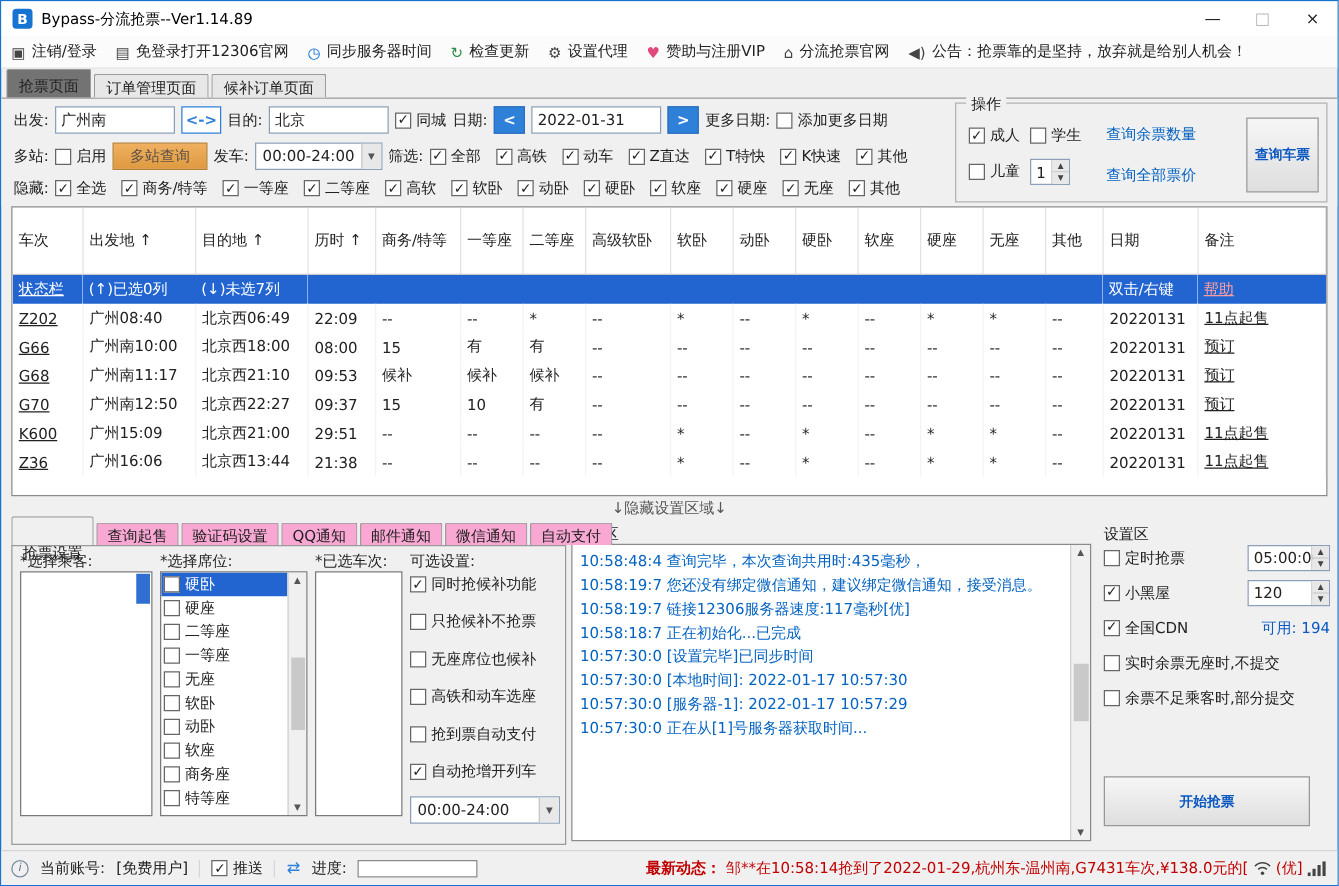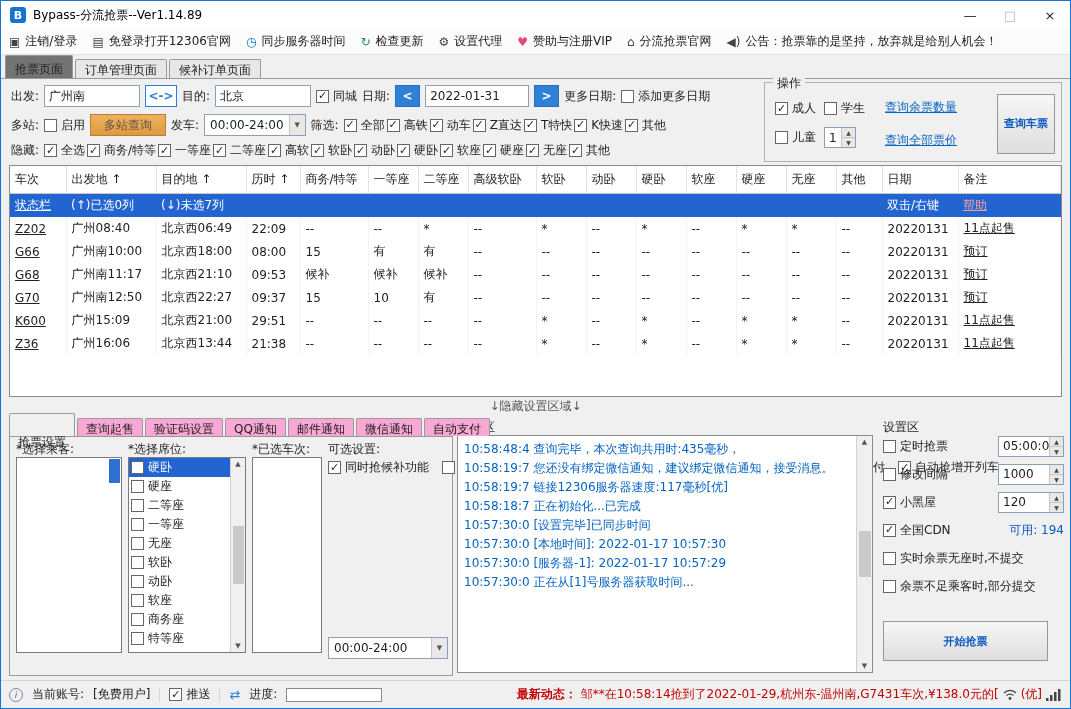--- a/index.html
+++ b/index.html
@@ -33,44 +33,44 @@
 .qrow{position:absolute;left:10px;display:flex;align-items:center;gap:5px;white-space:nowrap}
 .qrow1{top:6px}.qrow2{top:35px}.qrow3{top:63px}
 .qlabel{color:#222}
 .tinput{height:22px;border:1px solid #8ba0b8;background:#fff;padding:0 4px;display:inline-flex;align-items:center}
 .tinput.w96{width:96px}.tinput.w104{width:104px}
 .swapbtn{width:32px;height:22px;border:1px solid #2f7fd8;background:#fff;color:#2f7fd8;font-weight:bold;display:inline-flex;align-items:center;justify-content:center;cursor:pointer}
 .navbtn{width:25px;height:22px;background:#2f80d9;border:1px solid #2a6fc0;color:#fff;font-weight:bold;display:inline-flex;align-items:center;justify-content:center;cursor:pointer}
 .cb{display:inline-flex;align-items:center;gap:4px;white-space:nowrap;cursor:pointer}
 .box{width:13px;height:13px;border:1px solid #666;background:#fff;display:inline-flex;align-items:center;justify-content:center;font-size:11px;line-height:1;flex:none}
 .box[data-checked="true"]::after,.box.checked::after{content:"✓";font-weight:bold;color:#222;margin-top:-1px}
-.cbgroup{display:inline-flex;align-items:flex-end;gap:2px}
+.cbgroup{display:inline-flex;align-items:flex-end;gap:12px}
 .multibtn{height:22px;padding:0 13px;background:linear-gradient(#f0b express 25e,#e09a3e);background:linear-gradient(#efb060,#df9a40);border:1px solid #b97f2e;color:#5d5248;display:inline-flex;align-items:center;cursor:pointer}
 .combo{height:22px;border:1px solid #8ba0b8;background:#fff;display:inline-flex;align-items:stretch;cursor:pointer}
 .comboval{padding:0 5px;display:flex;align-items:center}
 .combobtn{width:16px;background:#e8e8e8;border-left:1px solid #c5c5c5;color:#555;font-size:7px;display:flex;align-items:center;justify-content:center}
 .groupbox{position:absolute;top:3px;right:8px;width:298px;height:80px;border:1px solid #b2b2b2}
 .gb-title{position:absolute;top:-8px;left:8px;background:#f0f0f0;padding:0 4px}
 .ops-grid{display:flex;align-items:center;height:100%;padding:8px 6px 4px 10px;gap:8px}
 .ops-left{display:flex;flex-direction:column;gap:10px;width:102px}
 .ops-lrow{display:flex;align-items:center;gap:8px}
 .ops-links{display:flex;flex-direction:column;gap:16px;width:82px}
-.link{color:#0563c1;text-decoration:underline;cursor:pointer;white-space:nowrap}
+.link{color:#0563c1;cursor:pointer;white-space:nowrap}
 .bigbtn{background:linear-gradient(#f6f6f6,#dedede);border:1px solid #979797;color:#0a58c0;font-weight:bold;font-size:11px;cursor:pointer;font-family:inherit}
 .querybtn{width:58px;height:60px;margin-left:auto;line-height:1.45;padding:2px}
 .spinner{display:inline-flex;border:1px solid #8ba0b8;background:#fff;height:21px;align-items:stretch}
 .spinval{padding:0 4px;min-width:16px;display:flex;align-items:center}
 .spinarrows{display:flex;flex-direction:column;width:14px;border-left:1px solid #c5c5c5}
 .spinarrows span{flex:1;font-size:6px;display:flex;align-items:center;justify-content:center;color:#444;background:#e8e8e8}
 .spinarrows span:first-child{border-bottom:1px solid #c5c5c5}
 
 
 .tablewrap{position:absolute;top:164px;left:8px;width:1053px;height:232px;background:#fff;border:1px solid #8a8a8a;overflow:hidden}
 .tablewrap table{border-collapse:collapse;table-layout:fixed;width:100%;font-size:12px}
-.tablewrap th{font-weight:normal;text-align:left;padding:5px 5px;border-right:1px solid #e3e3e3;border-bottom:1px solid #c9c9c9;white-space:nowrap;overflow:hidden;color:#222}
+.tablewrap th{font-weight:normal;text-align:left;padding:18px 5px;border-right:1px solid #e3e3e3;border-bottom:1px solid #c9c9c9;white-space:nowrap;overflow:hidden;color:#222}
 .tablewrap td{padding:3px 5px;height:22px;border-right:1px solid #f3f3f3;white-space:nowrap;overflow:hidden;color:#222}
 tr.statusrow{background:#2265d0;color:#fff}
 tr.statusrow td{border-right:none;color:#fff}
 tr.statusrow .s-name{text-decoration:underline}
 tr.statusrow .s-help{color:#ff9e9e;text-decoration:underline;cursor:pointer}
 .c-train{color:#0563c1;text-decoration:underline;cursor:pointer}
 .c-link{color:#0563c1;text-decoration:underline;cursor:pointer}
 .c-wait{color:#ff7d00}
 .c-avail{color:#009933}
 
@@ -87,21 +87,21 @@
 .listbox{position:absolute;top:20px;height:196px;border:1px solid #7a7a7a;background:#fff;overflow:hidden}
 .lb-pass{left:6px;width:106px}
 .lb-seat{left:118px;width:118px}
 .lb-train{left:242px;width:70px}
 .pscroll{position:absolute;right:1px;top:1px;width:11px;height:24px;background:#2f6fd0}
 .seatitems{position:absolute;left:0;top:0;right:15px;bottom:0}
 .seatrow{display:flex;align-items:center;gap:4px;height:19px;padding:0 2px;cursor:pointer}
 .seatrow[data-selected="true"]{background:#2265d0;color:#fff}
 .vscroll{position:absolute;right:0;top:0;bottom:0;width:15px;background:#f0f0f0;border-left:1px solid #d0d0d0;display:flex;flex-direction:column;align-items:center;justify-content:space-between;font-size:7px;color:#555;padding:2px 0}
 .vthumb{width:11px;height:58px;background:#c9c9c9}
-.optcol{position:absolute;left:318px;top:22px;width:122px;display:flex;flex-direction:row;gap:13px}
+.optcol{position:absolute;left:318px;top:22px;width:122px;display:flex;flex-direction:column;gap:13px}
 .optcombo{position:absolute;left:318px;top:200px;width:120px}
 
 .outlabel{position:absolute;left:458px;top:4px}
 .outbox{position:absolute;left:456px;top:20px;width:416px;height:238px;border:1px solid #8a8a8a;background:#fff;overflow:hidden}
 .outlines{position:absolute;left:0;top:0;right:17px;bottom:0;padding:4px 6px;overflow:hidden}
 .logline{color:#0563c1;line-height:19px;white-space:nowrap}
 .outscroll{position:absolute;right:0;top:0;bottom:0;width:16px;background:#f0f0f0;border-left:1px solid #d0d0d0;display:flex;flex-direction:column;align-items:center;justify-content:space-between;font-size:7px;color:#555;padding:2px 0}
 .outthumb{width:12px;height:46px;background:#c9c9c9}
 
 .setlabel{position:absolute;left:882px;top:4px}
@@ -695,34 +695,20 @@
 
           <span class="spinner" data-name="setting-spinner" data-show="05:00:00">
             <span class="spinval" data-name="spinner-value">05:00:00</span>
             <span class="spinarrows" data-name="spinner-arrows">
               <span data-name="arrow-up-icon">▲</span>
               <span data-name="arrow-down-icon">▼</span>
             </span>
           </span>
         </div>
 
-        <div class="srow" data-name="setting-row">
-          <span class="cb" data-name="setting-checkbox">
-            <span class="box" data-name="checkbox-box" data-checked="false"></span>
-            <span data-name="checkbox-label">修改间隔</span>
-          </span>
-
-          <span class="spinner" data-name="setting-spinner" data-show="1000">
-            <span class="spinval" data-name="spinner-value">1000</span>
-            <span class="spinarrows" data-name="spinner-arrows">
-              <span data-name="arrow-up-icon">▲</span>
-              <span data-name="arrow-down-icon">▼</span>
-            </span>
-          </span>
-        </div>
 
         <div class="srow" data-name="setting-row">
           <span class="cb" data-name="setting-checkbox">
             <span class="box" data-name="checkbox-box" data-checked="true"></span>
             <span data-name="checkbox-label">小黑屋</span>
           </span>
 
           <span class="spinner" data-name="setting-spinner" data-show="120">
             <span class="spinval" data-name="spinner-value">120</span>
             <span class="spinarrows" data-name="spinner-arrows">

